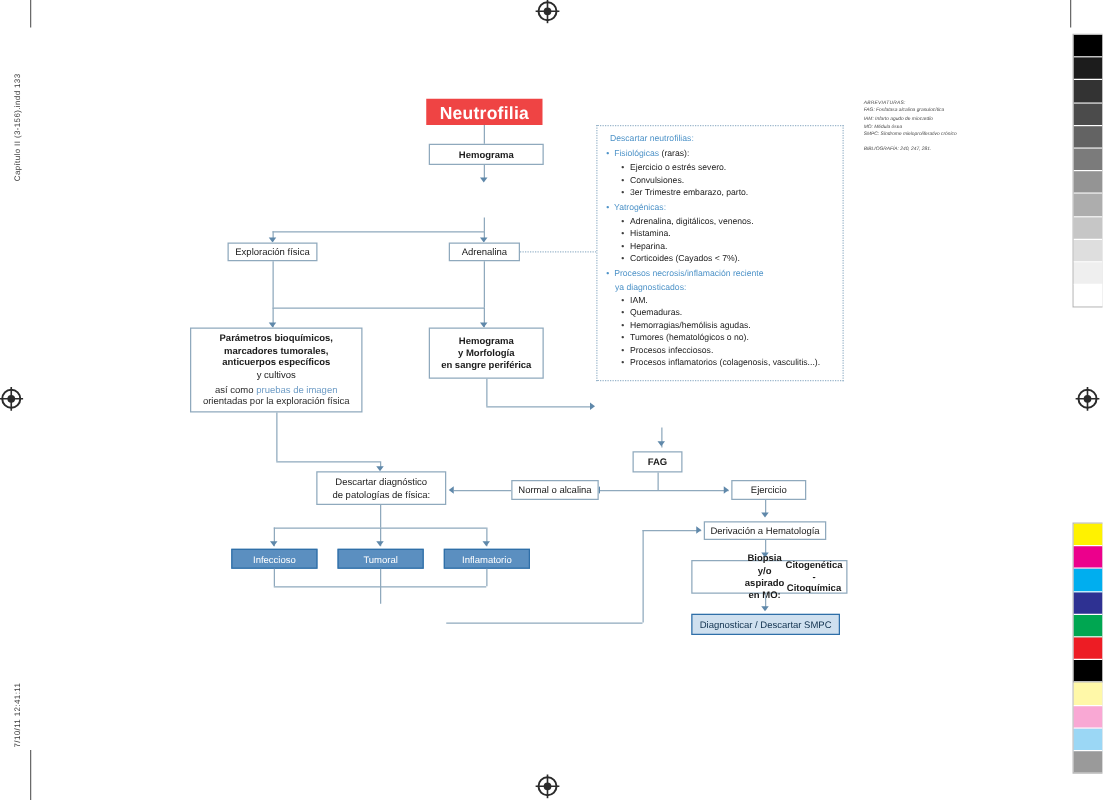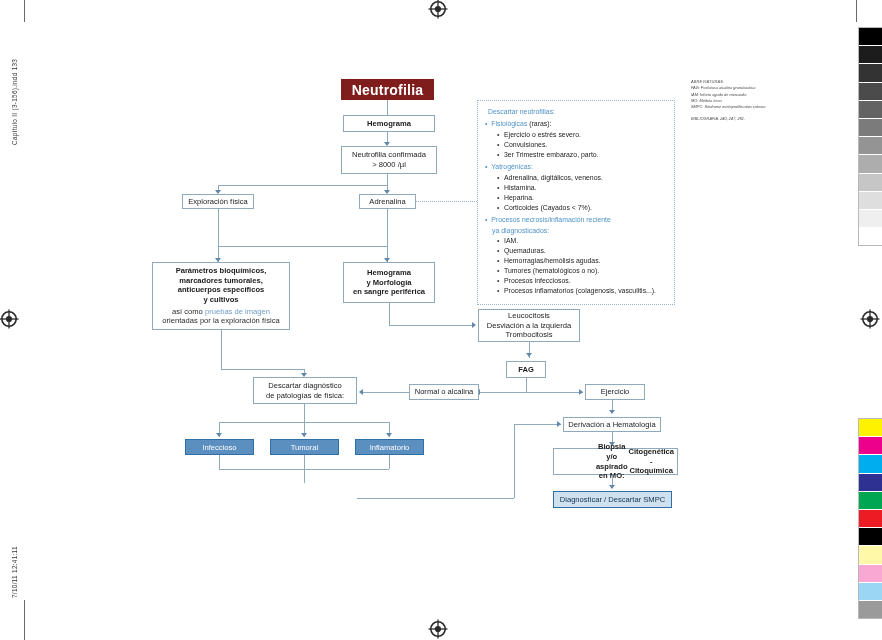--- a/index.html
+++ b/index.html
@@ -40,21 +40,21 @@
     position:absolute;box-sizing:border-box;
     background:#ffffff;border:1px solid #8fa9bd;
     display:flex;align-items:center;justify-content:center;
     text-align:center;font-size:7.6px;line-height:1.28;
     color:#1b1b1b;padding:2px 3px;
   }
   .node.bold{font-weight:bold;}
 
   .title-bar{
     position:absolute;box-sizing:border-box;
-    background:#7f1d1d;color:#ffffff;font-weight:bold;
+    background:#ef4444;color:#ffffff;font-weight:bold;
     font-size:14px;letter-spacing:.2px;
     display:flex;align-items:center;justify-content:center;
     border:1px solid #0f5governed;
   }
   .blue-node{
     position:absolute;box-sizing:border-box;
     background:#5b8fc0;color:#ffffff;
     border:1.7px solid #2f6fa8;
     display:flex;align-items:center;justify-content:center;
     text-align:center;font-size:7.6px;
@@ -181,24 +181,20 @@
 
   <div class="ln v" style="left:387px;top:100px;height:16px;"></div>
 
   <div class="node bold" style="left:343px;top:115px;width:92px;height:17px;">
     <span>Hemograma</span>
   </div>
 
   <div class="ln v" style="left:387px;top:132px;height:12px;"></div>
   <div class="arrow down" style="left:384px;top:142px;"></div>
 
-  <div class="node" style="left:341px;top:146px;width:96px;height:28px;flex-direction:column;">
-    <span>Neutrofilia confirmada</span>
-    <span>&gt; 8000 /µl</span>
-  </div>
 
   <div class="ln v" style="left:387px;top:174px;height:11px;"></div>
   <div class="ln h" style="left:218px;top:185px;width:170px;"></div>
   <div class="ln v" style="left:218px;top:185px;height:8px;"></div>
   <div class="arrow down" style="left:215px;top:190px;"></div>
   <div class="ln v" style="left:387px;top:185px;height:8px;"></div>
   <div class="arrow down" style="left:384px;top:190px;"></div>
 
   <div class="node" style="left:182px;top:194px;width:72px;height:15px;text-align:right;">
     <span>Exploración física</span>
@@ -214,42 +210,37 @@
   <div class="ln h" style="left:218px;top:246px;width:170px;"></div>
   <div class="ln v" style="left:218px;top:246px;height:16px;"></div>
   <div class="arrow down" style="left:215px;top:258px;"></div>
   <div class="ln v" style="left:387px;top:246px;height:16px;"></div>
   <div class="arrow down" style="left:384px;top:258px;"></div>
 
   <div class="node" style="left:152px;top:262px;width:138px;height:68px;flex-direction:column;justify-content:center;">
     <span class="bold" style="font-weight:bold;">Parámetros bioquímicos,</span>
     <span style="font-weight:bold;">marcadores tumorales,</span>
     <span style="font-weight:bold;">anticuerpos específicos</span>
-    <span style="font-weight:bold;">y cultivos</span>
+    <span style="font-weight:normal;">y cultivos</span>
     <span class="sub" style="margin-top:2px;">
       <span>así como </span><span class="accent-txt">pruebas de imagen</span>
     </span>
     <span class="sub">orientadas por la exploración física</span>
   </div>
 
   <div class="node" style="left:343px;top:262px;width:92px;height:41px;flex-direction:column;font-weight:bold;">
     <span>Hemograma</span>
     <span>y Morfología</span>
     <span>en sangre periférica</span>
   </div>
 
   <div class="ln v" style="left:389px;top:303px;height:22px;"></div>
   <div class="ln h" style="left:389px;top:325px;width:83px;"></div>
   <div class="arrow right" style="left:472px;top:322px;"></div>
 
-  <div class="node" style="left:478px;top:309px;width:102px;height:33px;flex-direction:column;">
-    <span>Leucocitosis</span>
-    <span>Desviación a la izquierda</span>
-    <span>Trombocitosis</span>
-  </div>
 
   <div class="ln v" style="left:529px;top:342px;height:16px;"></div>
   <div class="arrow down" style="left:526px;top:353px;"></div>
 
   <div class="node bold" style="left:506px;top:361px;width:40px;height:17px;font-weight:bold;">
     <span>FAG</span>
   </div>
 
   <div class="ln v" style="left:526px;top:378px;height:14px;"></div>
   <div class="ln h" style="left:478px;top:392px;width:105px;"></div>

